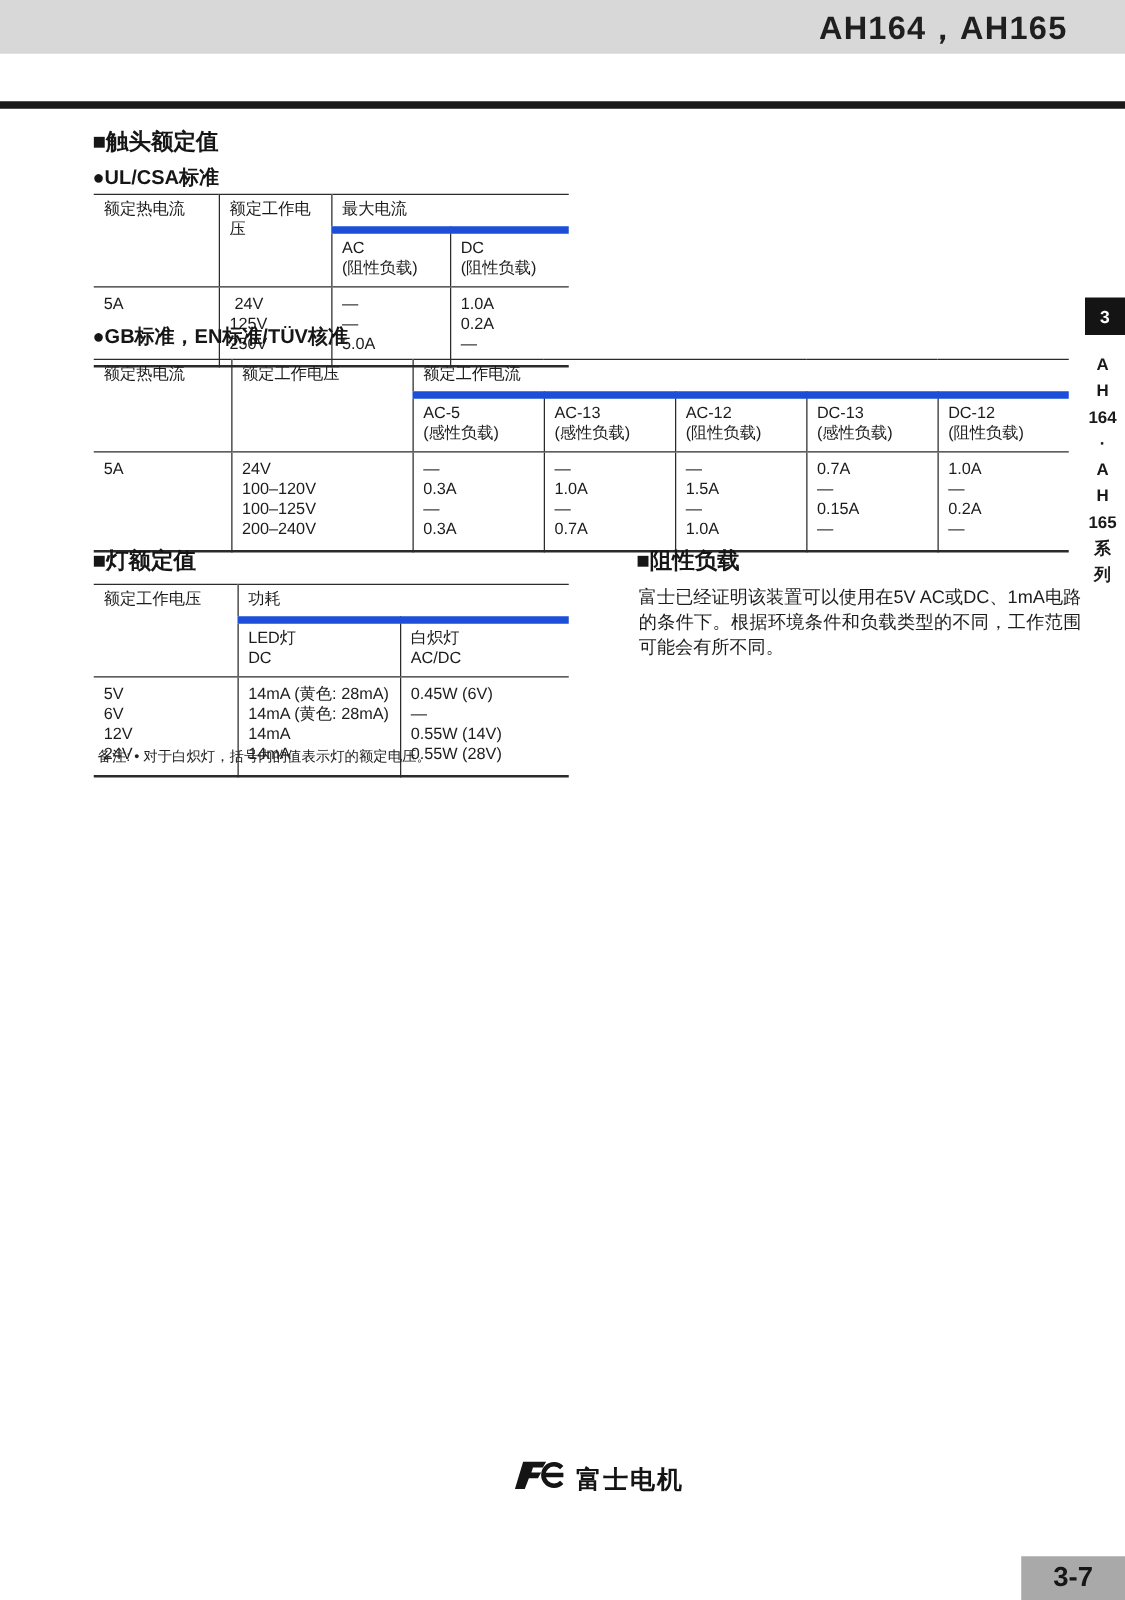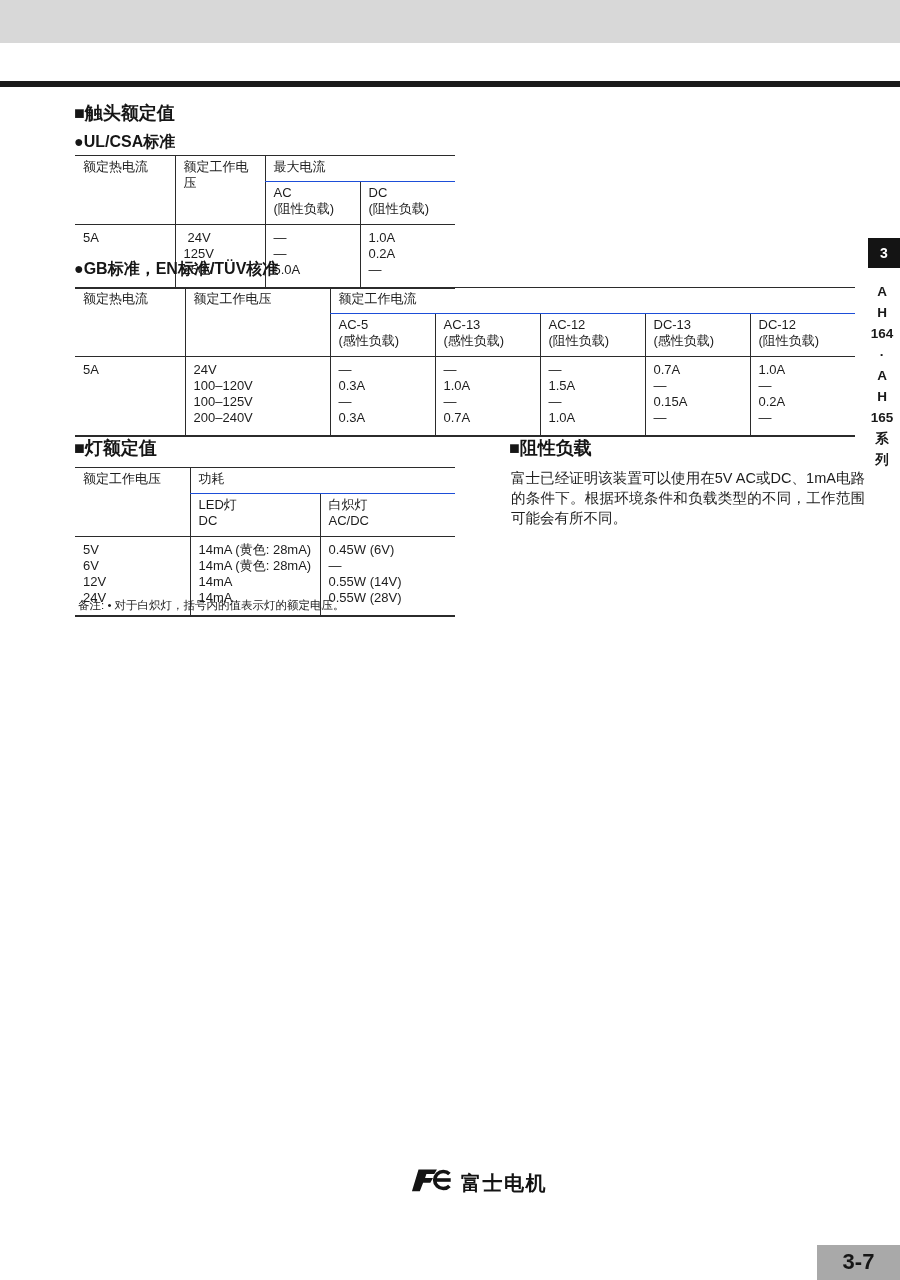--- a/index.html
+++ b/index.html
@@ -20,21 +20,21 @@
   
   .h1 { position:absolute; font-size:18px; font-weight:bold; color:#161616; }
   .h2 { position:absolute; font-size:16px; font-weight:bold; color:#161616; }
 
   
   table.spec { border-collapse:collapse; table-layout:fixed;
     border-top:1.5px solid #2b2b2b; border-bottom:2px solid #2b2b2b; }
   table.spec td { padding:3px 6px 4px 8px; vertical-align:top; font-size:13px; line-height:15.5px; color:#1c1c1c; }
   td.bl { border-left:1px solid #2b2b2b; }
   td.hb { border-bottom:1px solid #2b2b2b; }   
-  td.sb { border-bottom:1px solid #1d4ed8; }   
+  td.sb { border-bottom:6px solid #1d4ed8; }   
   tr.hrow1 td { height:18px; }
   tr.hrow2 td { padding-bottom:7px; }
   tr.brow td { padding-top:5px; padding-bottom:9px; }
   .cell-line { line-height:16px; }
   .num { display:inline-block; width:26px; text-align:left; }
 
   .note { position:absolute; font-size:11.5px; color:#222; }
 
   .rel-body { position:absolute; width:354px; font-size:14.5px; line-height:20px; color:#1c1c1c; text-align:justify; }
 
@@ -52,20 +52,21 @@
   .page-box { position:absolute; left:817px; top:1245px; width:83px; height:35px;
     background:#a9a9a9; text-align:center; line-height:33px;
     font-size:22px; font-weight:bold; color:#161616; }
 </style>
 </head>
 <body>
 
 <div id="page">
 
   <div class="band"></div>
+  <div class="band-title">AH164，AH165</div>
   <div class="rule"></div>
 
   <div class="h1" style="left:74px; top:101px;">■触头额定值</div>
   <div class="h2" style="left:74px; top:132px;">●UL/CSA标准</div>
 
   <table class="spec" style="position:absolute; left:75px; top:155px; width:380px;">
     <colgroup>
         <col style="width:100px">
         <col style="width:90px">
         <col style="width:95px">

